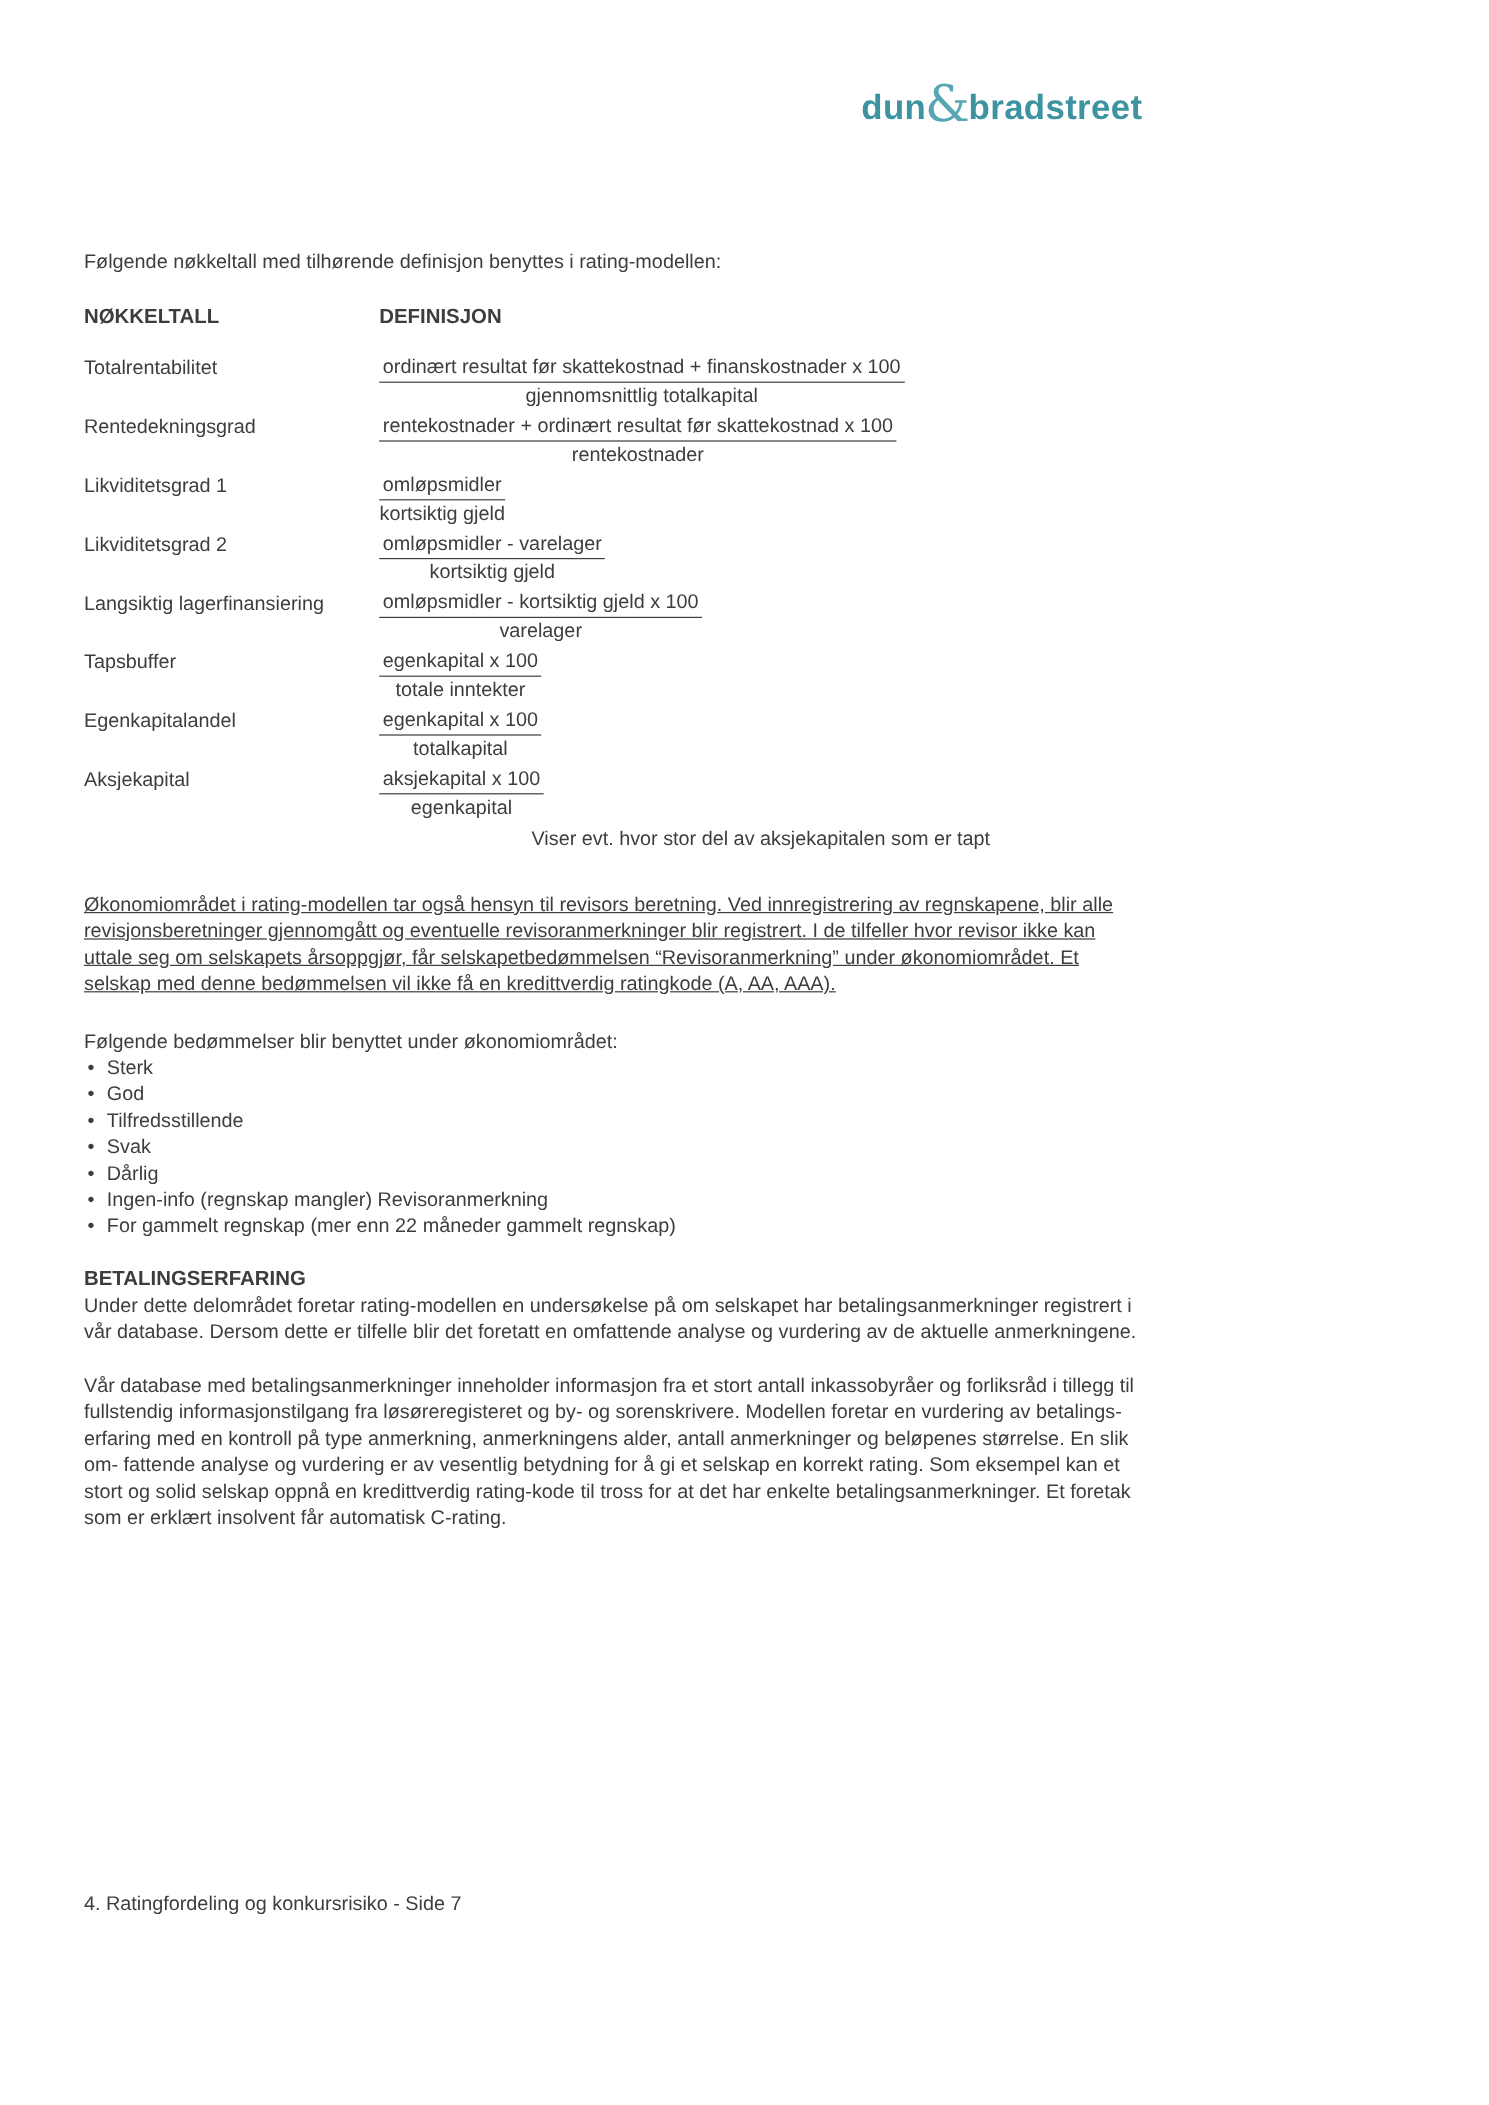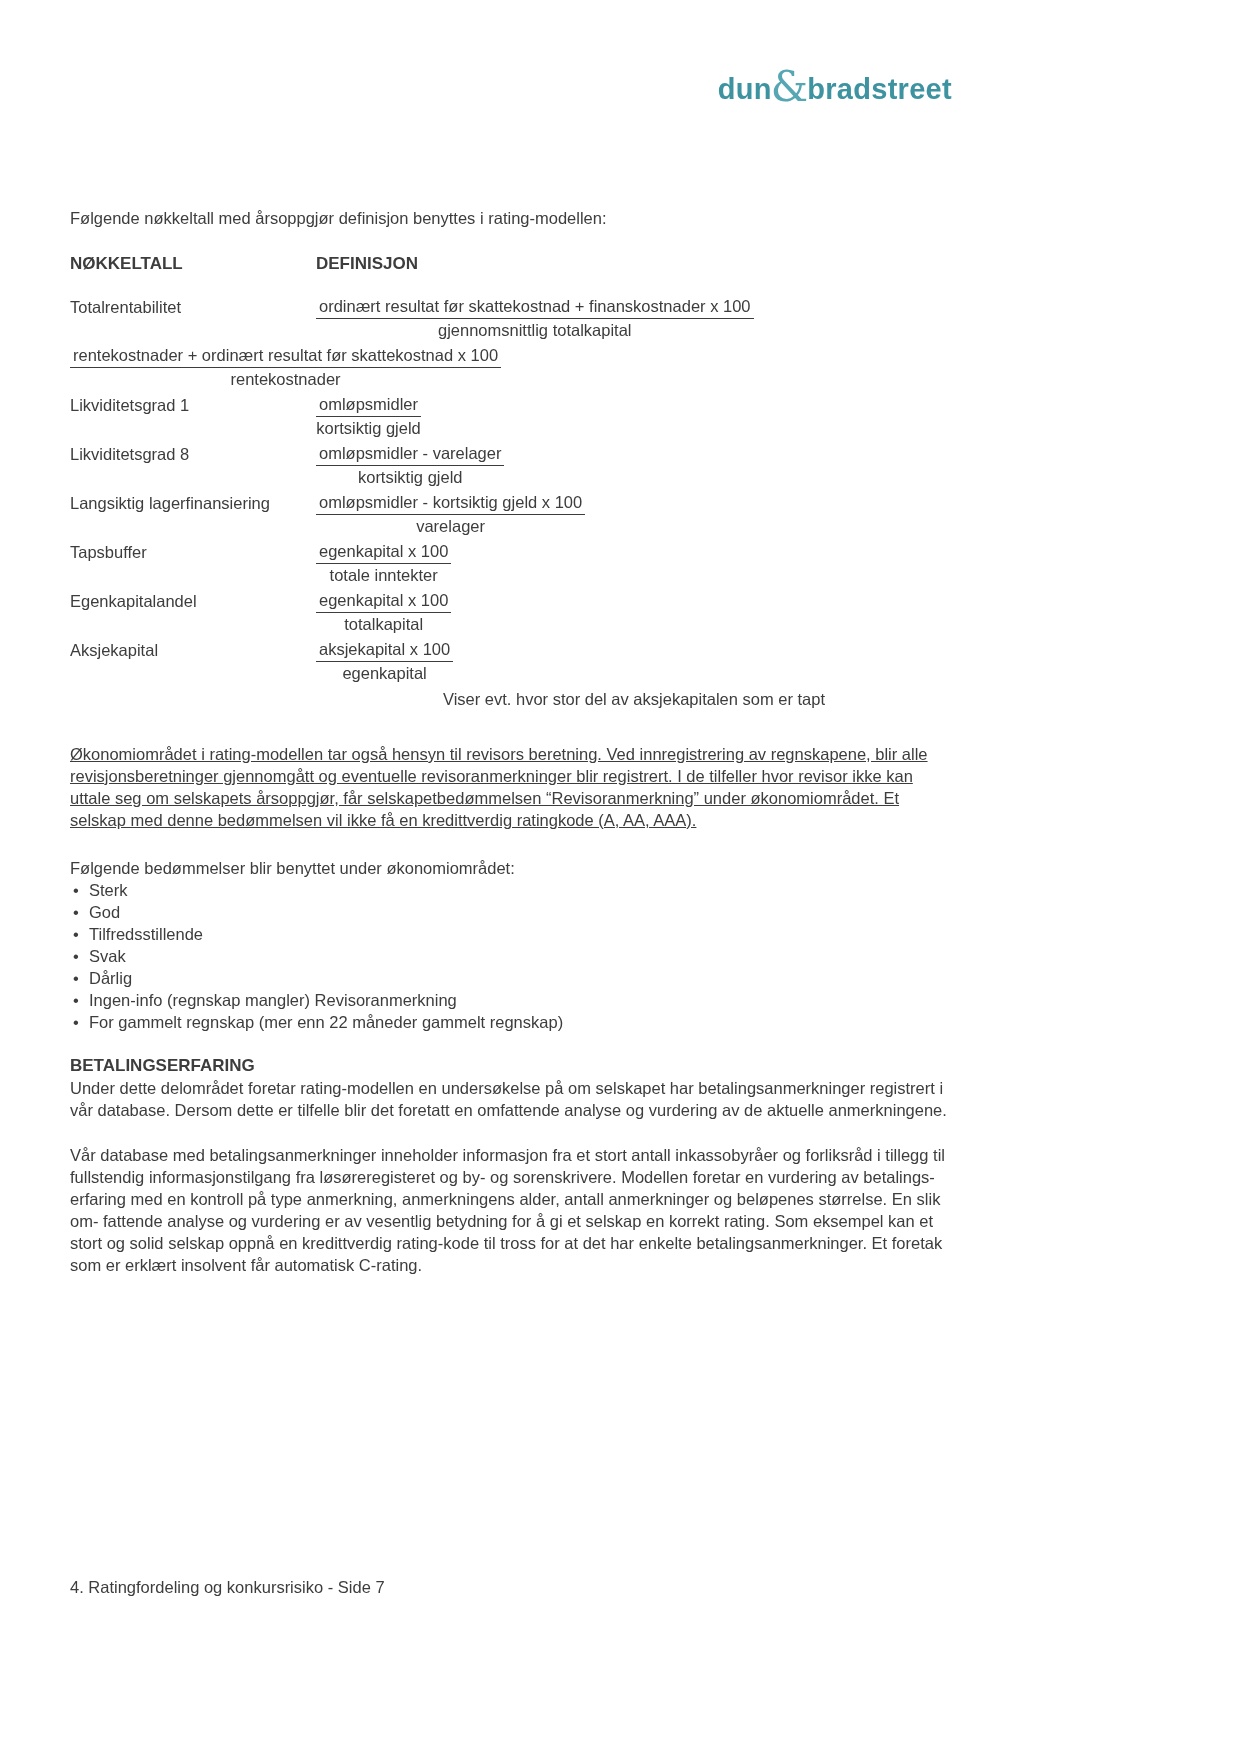--- a/index.html
+++ b/index.html
@@ -115,59 +115,60 @@
 
 <div class="page">
   <div class="content">
 
     <div class="logo">
       <span class="logo-word">dun</span>
       <span class="logo-amp">&amp;</span>
       <span class="logo-word">bradstreet</span>
     </div>
 
-    <p class="intro">Følgende nøkkeltall med årsoppgjør definisjon benyttes i rating-modellen:</p>
+    <p class="intro">Følgende nøkkeltall med tilhørende definisjon benyttes i rating-modellen:</p>
 
     <div class="ratio-table">
       <div class="trow thead">
         <div class="tlabel">NØKKELTALL</div>
         <div class="tdef">DEFINISJON</div>
       </div>
       <div class="rows" id="table-rows">
   <div class="trow">
     <div class="tlabel">Totalrentabilitet</div>
     <div class="tdef">
       <div class="fraction">
         <span class="num">ordinært resultat før skattekostnad + finanskostnader x 100</span>
         <span class="den">gjennomsnittlig totalkapital</span>
       </div>
     </div>
   </div>
 
   <div class="trow">
+    <div class="tlabel">Rentedekningsgrad</div>
     <div class="tdef">
       <div class="fraction">
         <span class="num">rentekostnader + ordinært resultat før skattekostnad x 100</span>
         <span class="den">rentekostnader</span>
       </div>
     </div>
   </div>
 
   <div class="trow">
     <div class="tlabel">Likviditetsgrad 1</div>
     <div class="tdef">
       <div class="fraction">
         <span class="num">omløpsmidler</span>
         <span class="den">kortsiktig gjeld</span>
       </div>
     </div>
   </div>
 
   <div class="trow">
-    <div class="tlabel">Likviditetsgrad 8</div>
+    <div class="tlabel">Likviditetsgrad 2</div>
     <div class="tdef">
       <div class="fraction">
         <span class="num">omløpsmidler - varelager</span>
         <span class="den">kortsiktig gjeld</span>
       </div>
     </div>
   </div>
 
   <div class="trow">
     <div class="tlabel">Langsiktig lagerfinansiering</div>

